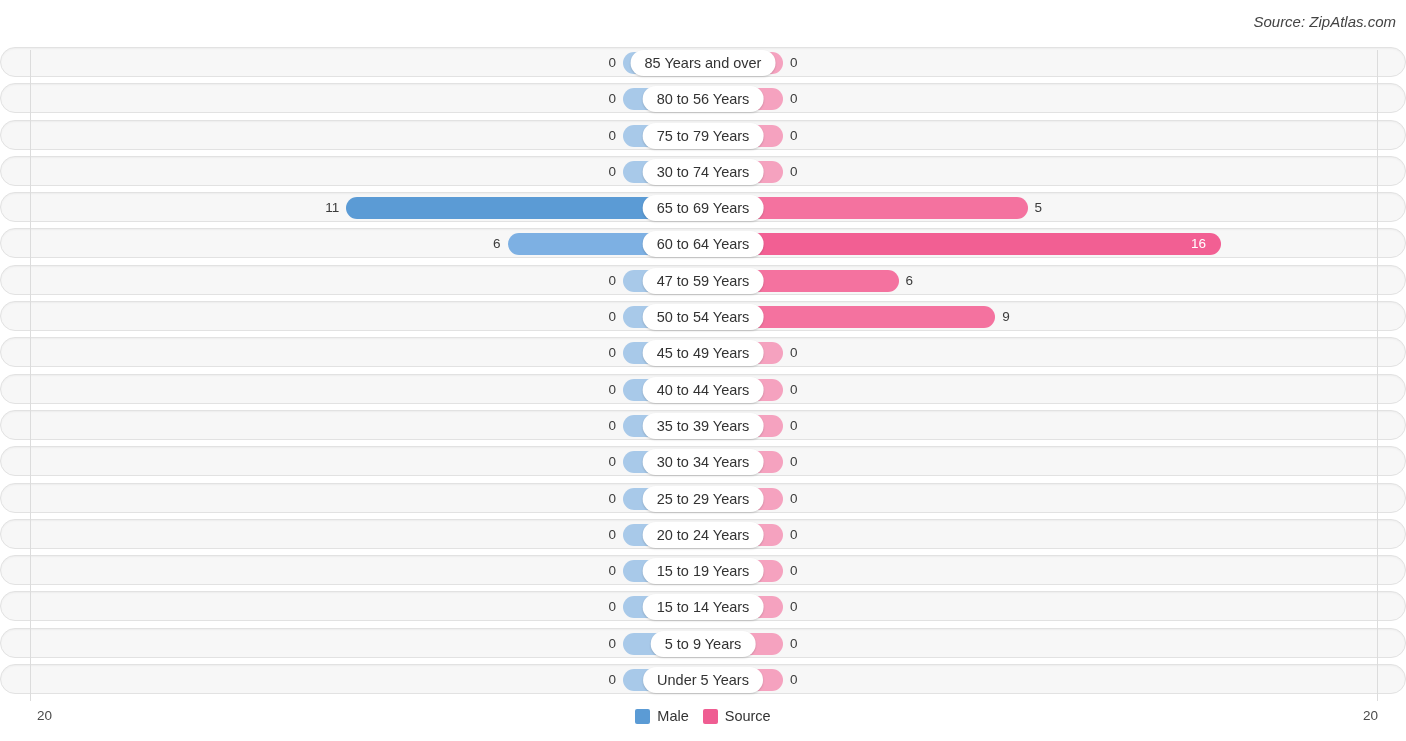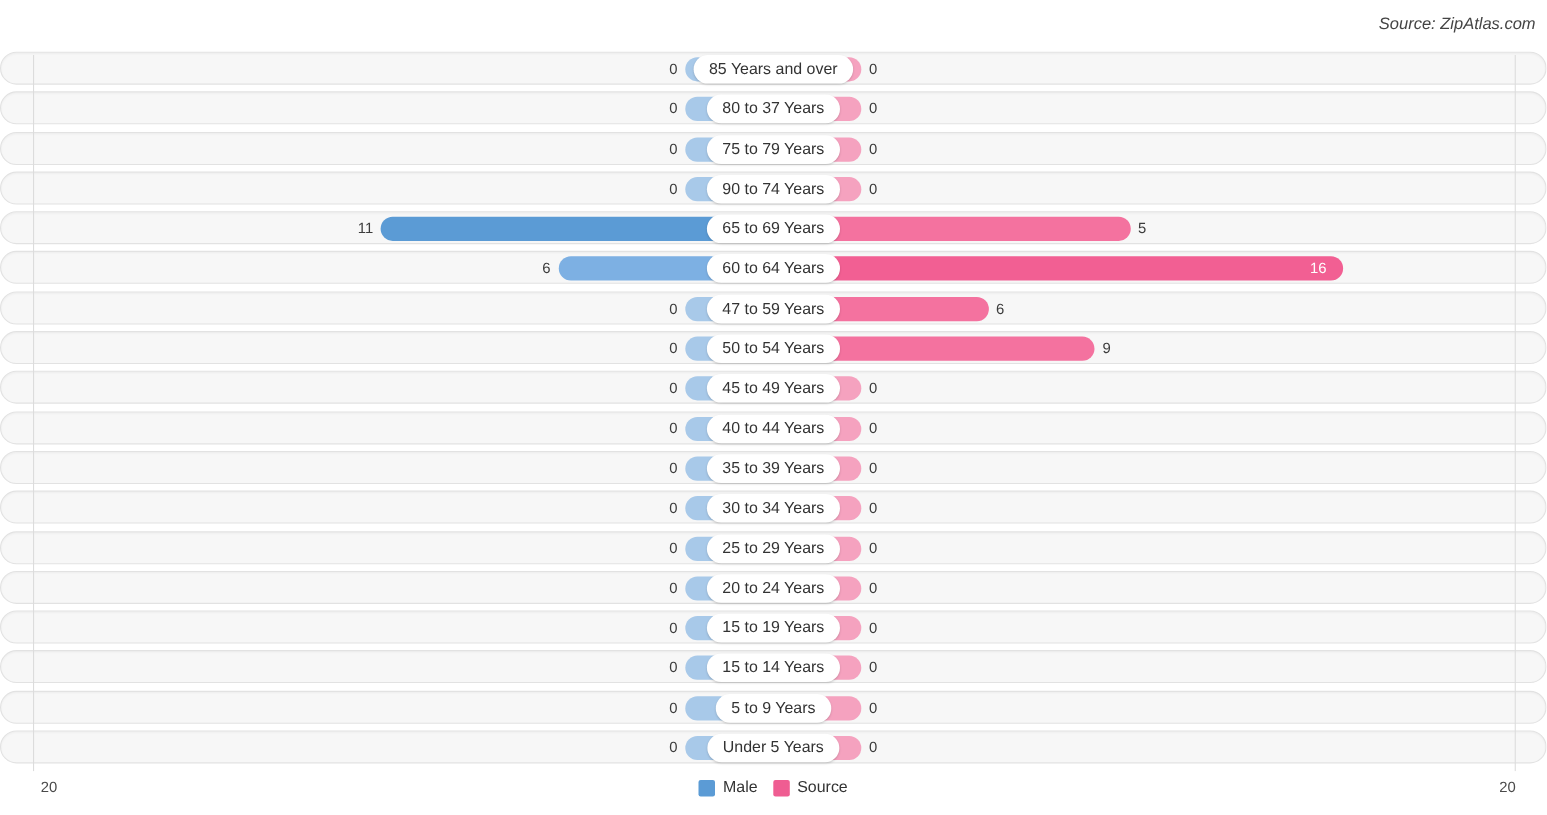--- a/index.html
+++ b/index.html
@@ -203,39 +203,39 @@
             <div class="val right" style="left: 789px;">0</div>
             <div class="cat-pill">85 Years and over</div>
           </div>
         </div>
         <div class="row">
           <div class="row-inner">
             <div class="bar male" style="width: 78px; right: 704px;"></div>
             <div class="val left" style="right: 789px;">0</div>
             <div class="bar female" style="width: 78px; left: 704px;"></div>
             <div class="val right" style="left: 789px;">0</div>
-            <div class="cat-pill">80 to 37 Years</div>
+            <div class="cat-pill">80 to 56 Years</div>
           </div>
         </div>
         <div class="row">
           <div class="row-inner">
             <div class="bar male" style="width: 78px; right: 704px;"></div>
             <div class="val left" style="right: 789px;">0</div>
             <div class="bar female" style="width: 78px; left: 704px;"></div>
             <div class="val right" style="left: 789px;">0</div>
             <div class="cat-pill">75 to 79 Years</div>
           </div>
         </div>
         <div class="row">
           <div class="row-inner">
             <div class="bar male" style="width: 78px; right: 704px;"></div>
             <div class="val left" style="right: 789px;">0</div>
             <div class="bar female" style="width: 78px; left: 704px;"></div>
             <div class="val right" style="left: 789px;">0</div>
-            <div class="cat-pill">90 to 74 Years</div>
+            <div class="cat-pill">30 to 74 Years</div>
           </div>
         </div>
         <div class="row">
           <div class="row-inner">
             <div class="bar male filled" style="width: 354.75px; right: 704px;"></div>
             <div class="val left" style="right: 1065.75px;">11</div>
             <div class="bar female filled" style="width: 322.5px; left: 704px;"></div>
             <div class="val right" style="left: 1033.5px;">5</div>
             <div class="cat-pill">65 to 69 Years</div>
           </div>

